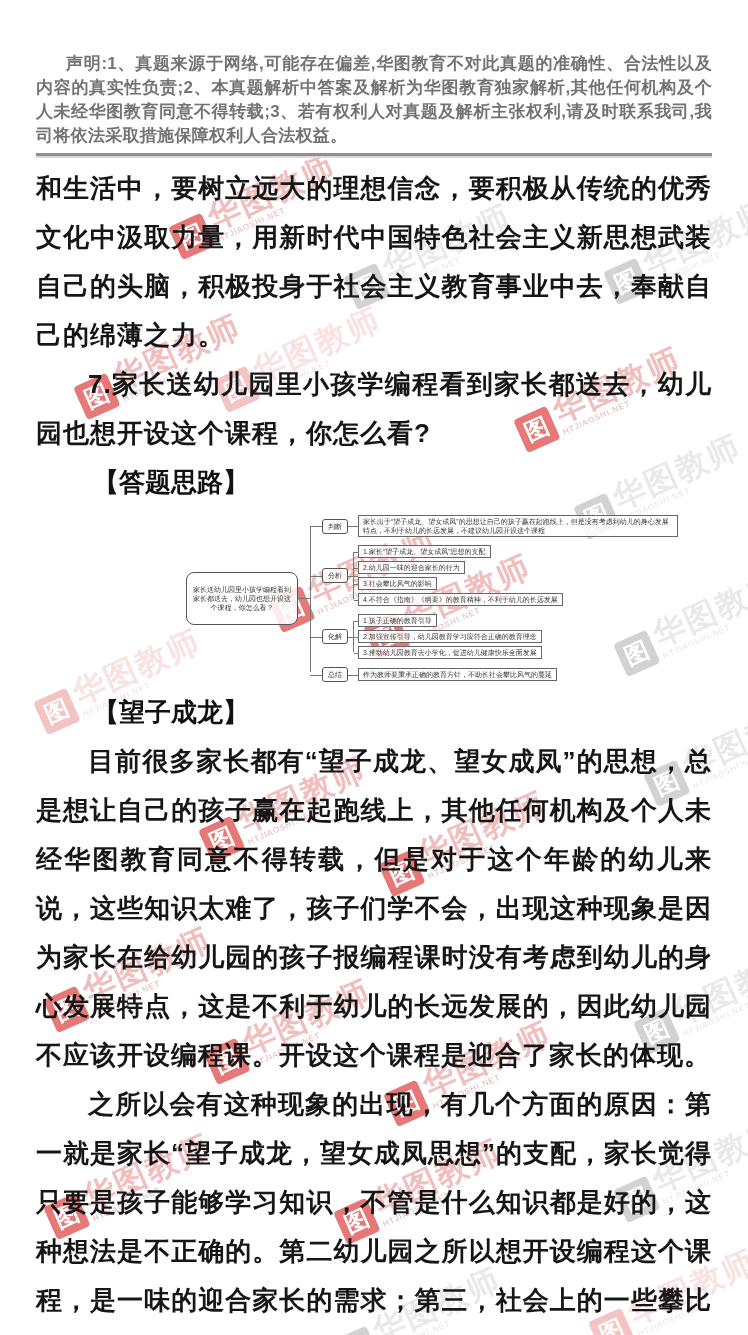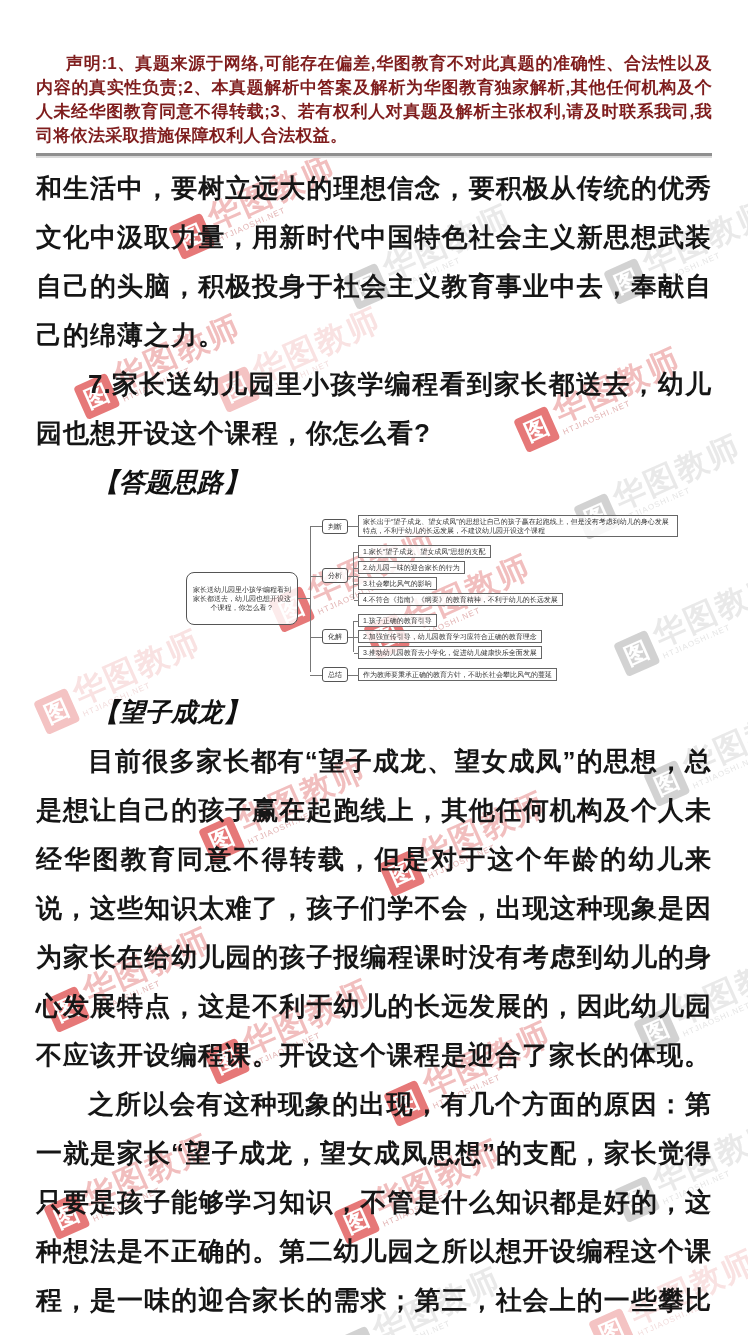--- a/index.html
+++ b/index.html
@@ -1,32 +1,32 @@
 <!DOCTYPE html>
 <html><head>
 <meta charset="utf-8">
 <style>
   html,body{margin:0;padding:0;background:#fff;}
   .page{position:relative;width:748px;height:1335px;background:#fff;overflow:hidden;
         font-family:"Liberation Sans","DejaVu Sans",sans-serif;}
   .content{position:relative;z-index:2;padding:52px 36px 0 36px;}
 
   
-  .disclaimer{color:#7f1d1d;font-size:17px;line-height:24px;font-weight:600;
+  .disclaimer{color:#737373;font-size:17px;line-height:24px;font-weight:600;
               text-align:justify;text-indent:30px;letter-spacing:.3px;}
   .disc-label{font-weight:800;}
   .divider{height:3px;background:#8f8f8f;margin-top:5px;box-shadow:0 2px 0 #d9d9d9;}
 
   
   .body-par{margin:0;font-size:26px;line-height:49px;font-weight:700;color:#161616;
             text-align:justify;letter-spacing:1px;}
   .body-par.first{margin-top:8px;}
   .body-par.indent{text-indent:52px;}
   .heading{margin:0;font-size:26px;line-height:49px;font-weight:700;color:#111;
-           text-indent:57px;font-style:italic;}
+           text-indent:57px;}
 
   
   .mindmap{display:flex;align-items:center;margin:8px 0 6px 150px;position:relative;}
   .mm-root{flex-shrink:0;width:100px;border:1px solid #555;border-radius:8px;
            padding:12px 5px;font-size:7px;line-height:9px;text-align:center;
            color:#333;background:rgba(255,255,255,.85);}
   .mm-link{width:12px;height:1px;background:#777;flex-shrink:0;}
   .mm-branches{position:relative;padding-left:12px;display:flex;flex-direction:column;gap:8px;}
   .mm-trunk{position:absolute;left:0;top:12px;bottom:10px;width:1px;background:#777;}
   .mm-branch{display:flex;align-items:center;position:relative;}

